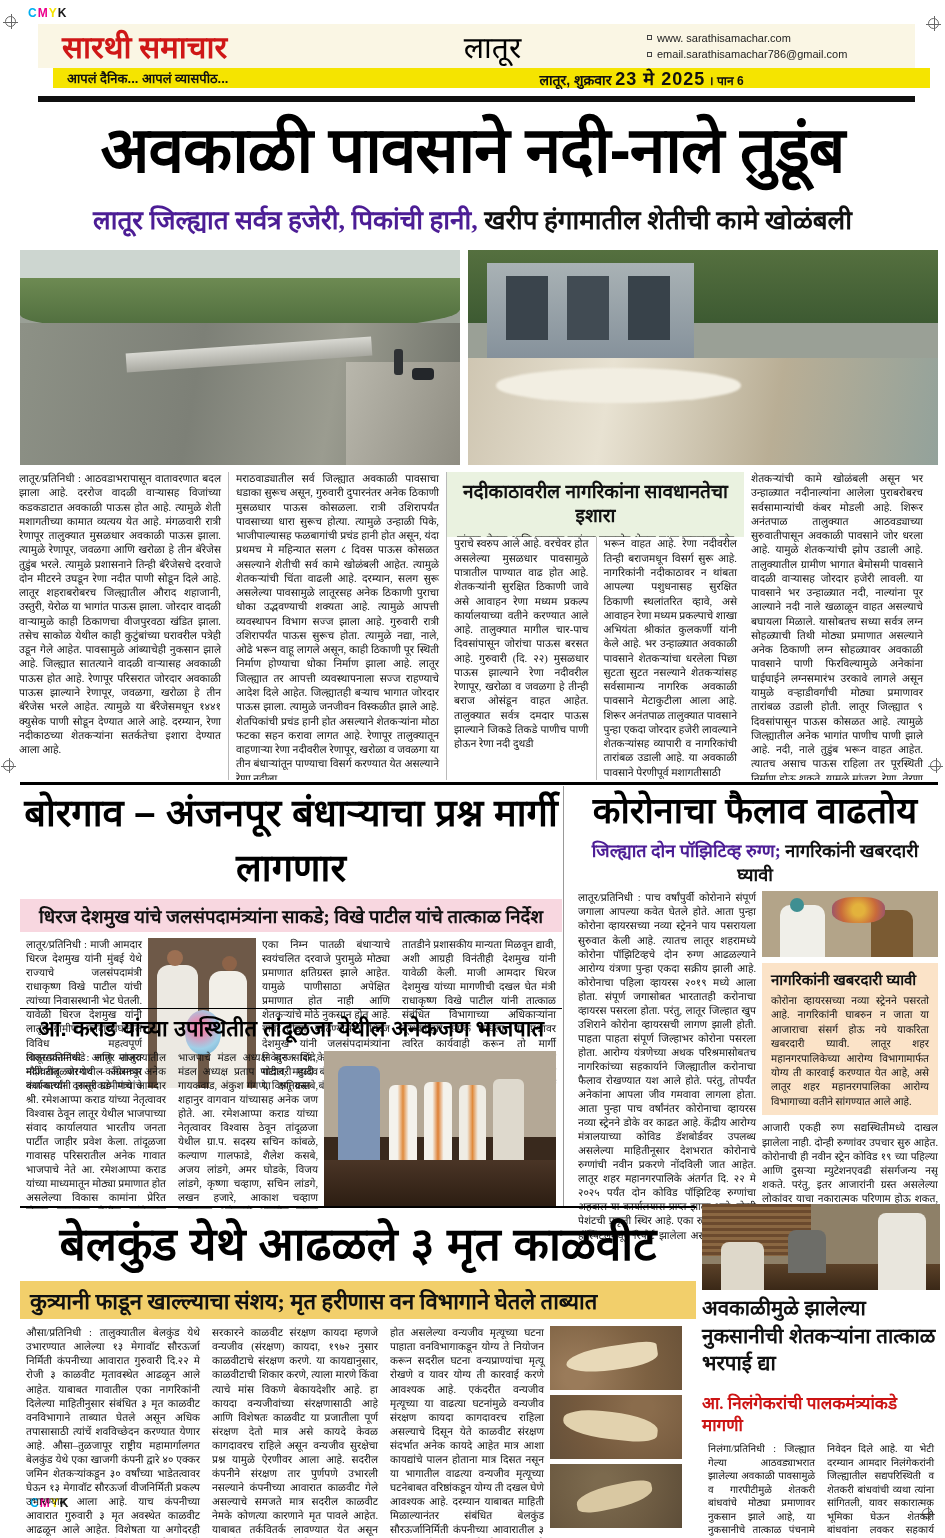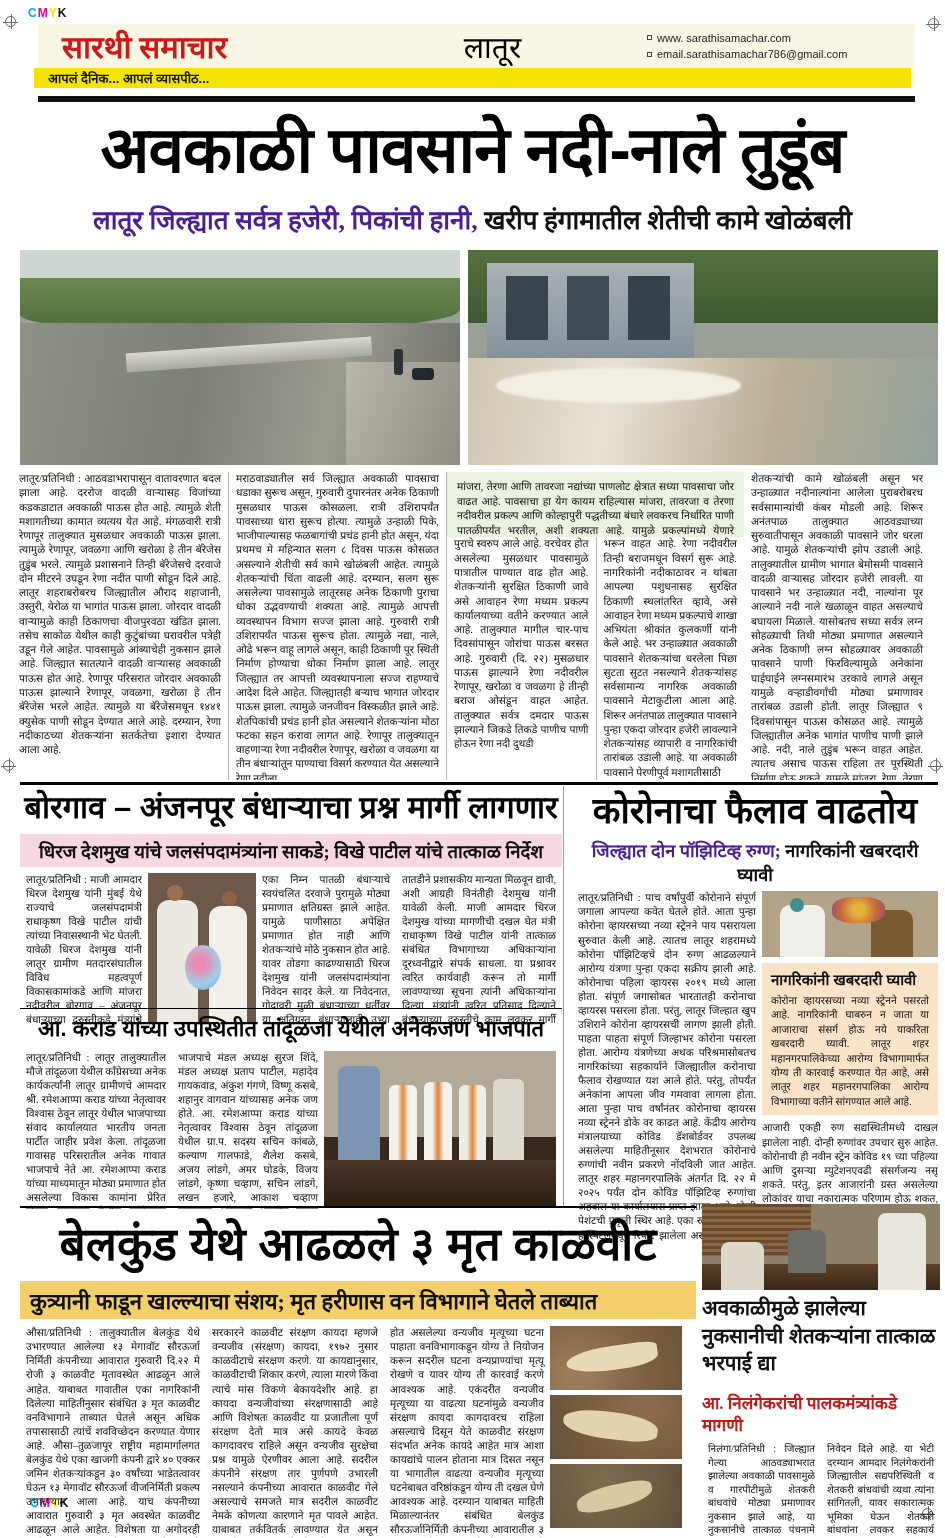--- a/index.html
+++ b/index.html
@@ -19,21 +19,21 @@
   .masthead{position:absolute;left:38px;top:24px;width:877px;height:44px;background:#faf6e4;
             display:flex;align-items:center;}
   .brand{width:300px;font-size:31px;font-weight:bold;color:#cf1717;padding-left:24px;
          font-family:"Liberation Serif",serif;}
   .edition{flex:1;text-align:center;font-size:30px;font-weight:normal;color:#000;
            font-family:"Liberation Sans",sans-serif;}
   .contacts{width:268px;font:11px "Liberation Sans",sans-serif;color:#222;line-height:1.5;padding-right:8px;}
   .contacts .row{display:flex;align-items:center;gap:5px;}
   .sq{display:inline-block;width:5px;height:5px;border:1px solid #444;}
 
-  .tagbar{position:absolute;left:34px;top:68px;width:877px;height:20px;background:#f5e400;
+  .tagbar{position:absolute;left:53px;top:68px;width:877px;height:20px;background:#f5e400;
           display:flex;align-items:center;font-family:"Liberation Sans",sans-serif;}
   .tagline{width:300px;padding-left:14px;font-size:13px;font-weight:bold;}
   .dateline{flex:1;text-align:center;font-size:14px;font-weight:bold;}
   .dateline .date{font-size:18px;font-family:"Liberation Sans",sans-serif;letter-spacing:1px;}
   .dateline .pg{font-size:12px;}
   .rule-heavy{position:absolute;left:38px;top:96px;width:877px;height:6px;background:#101010;}
 
   
   .lead-headline{position:absolute;left:0;top:104px;width:945px;margin:0;text-align:center;
                  font:900 64px/1.45 "Liberation Sans",sans-serif;color:#000;letter-spacing:-1px;}
@@ -62,21 +62,21 @@
   .rule2{position:absolute;left:20px;top:782px;width:918px;height:3px;background:#000;}
 
   
   .sec-head{margin:0;text-align:center;font-family:"Liberation Sans",sans-serif;color:#000;}
   .subbar{text-align:center;font-weight:bold;font-family:"Liberation Serif",serif;}
   .body-cols{display:flex;}
   .bcol{font-size:10.4px;line-height:1.35;text-align:justify;overflow:hidden;padding:0 6px;}
 
   
   .borgaon{position:absolute;left:20px;top:786px;width:542px;}
-  .borgaon .sec-head{font-size:31px;font-weight:900;line-height:1.45;}
+  .borgaon .sec-head{font-size:38px;font-weight:900;line-height:1.45;}
   .borgaon .subbar{background:#f8d7e0;font-size:18.5px;padding:4px 2px;margin-top:3px;}
   .borgaon .body-cols{margin-top:6px;height:152px;}
   .borgaon .bcol{width:128px;}
   .ph-borgaon{position:relative;width:108px;height:150px;flex:none;}
   .borgaon .b3{width:140px;} .borgaon .b4{width:166px;}
 
   
   .vrule{position:absolute;left:563px;top:786px;width:1px;height:420px;background:#999;}
   .corona{position:absolute;left:572px;top:786px;width:366px;}
   .corona .sec-head{font-size:36px;font-weight:900;line-height:1.4;}
@@ -136,20 +136,25 @@
           <span data-name="website-link">www. sarathisamachar.com</span>
         </div>
       <div class="row" data-name="email-row">
           <span class="sq" data-name="bullet-square-icon"></span>
           <span data-name="email-link">email.sarathisamachar786@gmail.com</span>
         </div>
     </div>
   </div>
   <div class="tagbar" data-name="tagline-bar">
     <div class="tagline" data-name="tagline">आपलं दैनिक... आपलं व्यासपीठ...</div>
+    <div class="dateline" data-name="dateline">
+      <span data-name="dateline-city">लातूर, शुक्रवार</span>
+      <span class="date" data-name="dateline-date">23 मे 2025</span>
+      <span class="pg" data-name="dateline-page-number">। पान 6</span>
+    </div>
   </div>
   <div class="rule-heavy" data-name="masthead-rule"></div>
 
   <h1 class="lead-headline" data-name="lead-headline">अवकाळी पावसाने नदी-नाले तुडूंब</h1>
   <div class="lead-subhead" data-name="lead-subhead">
     <span class="red" data-name="lead-subhead-red">लातूर जिल्ह्यात सर्वत्र हजेरी, पिकांची हानी,</span><span data-name="lead-subhead-black"> खरीप हंगामातील शेतीची कामे खोळंबली</span>
   </div>
 
   <div class="photo ph-flood" data-name="flood-river-photo">
     <div class="layer" data-name="photo-sky" style="left:0;top:0;width:100%;height:14%;background:#cdd6d0;"></div>
@@ -169,20 +174,21 @@
     <div class="layer" data-name="photo-dam-gate" style="left:34%;top:12%;width:9%;height:30%;background:#38424a;"></div>
     <div class="layer" data-name="photo-spillway-water" style="left:0;top:50%;width:100%;height:50%;background:linear-gradient(100deg,#cfc6b2 0%,#e8e2d2 30%,#b9ae95 65%,#93a29b 100%);"></div>
     <div class="layer" data-name="photo-foam" style="left:6%;top:55%;width:52%;height:16%;background:#f2eee2;border-radius:50%;filter:blur(1px);"></div>
   </div>
 
   <div class="lead-body" data-name="lead-article-body">
     <div class="lcol c1" data-name="lead-column-1">लातूर/प्रतिनिधी : आठवडाभरापासून वातावरणात बदल झाला आहे. दररोज वादळी वाऱ्यासह विजांच्या कडकडाटात अवकाळी पाऊस होत आहे. त्यामुळे शेती मशागतीच्या कामात व्यत्यय येत आहे. मंगळवारी रात्री रेणापूर तालुक्यात मुसळधार अवकाळी पाऊस झाला. त्यामुळे रेणापूर, जवळगा आणि खरोळा हे तीन बॅरेजेस तुडुंब भरले. त्यामुळे प्रशासनाने तिन्ही बॅरेजेसचे दरवाजे दोन मीटरने उघडून रेणा नदीत पाणी सोडून दिले आहे. लातूर शहराबरोबरच जिल्ह्यातील औराद शहाजानी, उस्तुरी, येरोळ या भागांत पाऊस झाला. जोरदार वादळी वाऱ्यामुळे काही ठिकाणचा वीजपुरवठा खंडित झाला. तसेच साकोळ येथील काही कुटुंबांच्या घरावरील पत्रेही उडून गेले आहेत. पावसामुळे आंब्याचेही नुकसान झाले आहे. जिल्ह्यात सातत्याने वादळी वाऱ्यासह अवकाळी पाऊस होत आहे. रेणापूर परिसरात जोरदार अवकाळी पाऊस झाल्याने रेणापूर, जवळगा, खरोळा हे तीन बॅरेजेस भरले आहेत. त्यामुळे या बॅरेजेसमधून १४४१ क्युसेक पाणी सोडून देण्यात आले आहे. दरम्यान, रेणा नदीकाठच्या शेतकऱ्यांना सतर्कतेचा इशारा देण्यात आला आहे.</div>
     <div class="lcol c2" data-name="lead-column-2">मराठवाड्यातील सर्व जिल्ह्यात अवकाळी पावसाचा धडाका सुरूच असून, गुरुवारी दुपारनंतर अनेक ठिकाणी मुसळधार पाऊस कोसळला. रात्री उशिरापर्यंत पावसाच्या धारा सुरूच होत्या. त्यामुळे उन्हाळी पिके, भाजीपाल्यासह फळबागांची प्रचंड हानी होत असून, यंदा प्रथमच मे महिन्यात सलग ८ दिवस पाऊस कोसळत असल्याने शेतीची सर्व कामे खोळंबली आहेत. त्यामुळे शेतकऱ्यांची चिंता वाढली आहे. दरम्यान, सलग सुरू असलेल्या पावसामुळे लातूरसह अनेक ठिकाणी पुराचा धोका उद्भवण्याची शक्यता आहे. त्यामुळे आपत्ती व्यवस्थापन विभाग सज्ज झाला आहे. गुरुवारी रात्री उशिरापर्यंत पाऊस सुरूच होता. त्यामुळे नद्या, नाले, ओढे भरून वाहू लागले असून, काही ठिकाणी पूर स्थिती निर्माण होण्याचा धोका निर्माण झाला आहे. लातूर जिल्ह्यात तर आपत्ती व्यवस्थापनाला सज्ज राहण्याचे आदेश दिले आहेत. जिल्ह्यातही बऱ्याच भागात जोरदार पाऊस झाला. त्यामुळे जनजीवन विस्कळीत झाले आहे. शेतपिकांची प्रचंड हानी होत असल्याने शेतकऱ्यांना मोठा फटका सहन करावा लागत आहे. रेणापूर तालुक्यातून वाहणाऱ्या रेणा नदीवरील रेणापूर, खरोळा व जवळगा या तीन बंधाऱ्यांतून पाण्याचा विसर्ग करण्यात येत असल्याने रेणा नदीला</div>
     <div class="lead-mid" data-name="lead-middle-band">
       <div class="advisory" data-name="river-advisory-box">
+        <h3 data-name="advisory-title">नदीकाठावरील नागरिकांना सावधानतेचा इशारा</h3>
         <p data-name="advisory-body">मांजरा, तेरणा आणि तावरजा नद्यांच्या पाणलोट क्षेत्रात सध्या पावसाचा जोर वाढत आहे. पावसाचा हा येग कायम राहिल्यास मांजरा, तावरजा व तेरणा नदीवरील प्रकल्प आणि कोल्हापुरी पद्धतीच्या बंधारे लवकरच निर्धारित पाणी पातळीपर्यंत भरतील, अशी शक्यता आहे. यामुळे प्रकल्पांमध्ये येणारे अतिरिक्त पाणी मांजरा, तेरणा आणि तावरजा नद्यांमार्फत सोडावे लागेल. या पार्श्वभूमीवर मांजरा, तेरणा आणि तावरजा नदीकाठावरील शेतकरी तसेच नदीकाठी वस्ती करणाऱ्या नागरिकांना सावधानतेचा इशारा देण्यात आला आहे. नागरिकांनी नदीकाठच्या भागात अनावश्यक प्रवेश टाळावा, तसेच आवश्यक खबरदारी घ्यावी, असे आवाहन जिल्हा प्रशासनाने केले आहे.</p>
       </div>
       <div class="mid-cols" data-name="lead-mid-columns">
         <div class="lcol" data-name="lead-column-3">पुराचे स्वरुप आले आहे. वरचेवर होत असलेल्या मुसळधार पावसामुळे पात्रातील पाण्यात वाढ होत आहे. शेतकऱ्यांनी सुरक्षित ठिकाणी जावे असे आवाहन रेणा मध्यम प्रकल्प कार्यालयाच्या वतीने करण्यात आले आहे. तालुक्यात मागील चार-पाच दिवसांपासून जोरांचा पाऊस बरसत आहे. गुरुवारी (दि. २२) मुसळधार पाऊस झाल्याने रेणा नदीवरील रेणापूर, खरोळा व जवळगा हे तीन्ही बराज ओसंडून वाहत आहेत. तालुक्यात सर्वत्र दमदार पाऊस झाल्याने जिकडे तिकडे पाणीच पाणी होऊन रेणा नदी दुथडी</div>
         <div class="lcol" data-name="lead-column-4">भरून वाहत आहे. रेणा नदीवरील तिन्ही बराजमधून विसर्ग सुरू आहे. नागरिकांनी नदीकाठावर न थांबता आपल्या पशुधनासह सुरक्षित ठिकाणी स्थलांतरित व्हावे, असे आवाहन रेणा मध्यम प्रकल्पाचे शाखा अभियंता श्रीकांत कुलकर्णी यांनी केले आहे. भर उन्हाळ्यात अवकाळी पावसाने शेतकऱ्यांचा धरलेला पिछा सुटता सुटत नसल्याने शेतकऱ्यांसह सर्वसामान्य नागरिक अवकाळी पावसाने मेटाकुटीला आला आहे. शिरूर अनंतपाळ तालुक्यात पावसाने पुन्हा एकदा जोरदार हजेरी लावल्याने शेतकऱ्यांसह व्यापारी व नागरिकांची तारांबळ उडाली आहे. या अवकाळी पावसाने पेरणीपूर्व मशागतीसाठी</div>
       </div>
     </div>
     <div class="lcol c5" data-name="lead-column-5">शेतकऱ्यांची कामे खोळंबली असून भर उन्हाळ्यात नदीनाल्यांना आलेला पुराबरोबरच सर्वसामान्यांची कंबर मोडली आहे. शिरूर अनंतपाळ तालुक्यात आठवड्याच्या सुरुवातीपासून अवकाळी पावसाने जोर धरला आहे. यामुळे शेतकऱ्यांची झोप उडाली आहे. तालुक्यातील ग्रामीण भागात बेमोसमी पावसाने वादळी वाऱ्यासह जोरदार हजेरी लावली. या पावसाने भर उन्हाळ्यात नदी, नाल्यांना पूर आल्याने नदी नाले खळाळून वाहत असल्याचे बघायला मिळाले. यासोबतच सध्या सर्वत्र लग्न सोहळ्याची तिथी मोठ्या प्रमाणात असल्याने अनेक ठिकाणी लग्न सोहळ्यावर अवकाळी पावसाने पाणी फिरविल्यामुळे अनेकांना घाईघाईने लग्नसमारंभ उरकावे लागले असून यामुळे वऱ्हाडीवर्गांची मोठ्या प्रमाणावर तारांबळ उडाली होती. लातूर जिल्ह्यात ९ दिवसांपासून पाऊस कोसळत आहे. त्यामुळे जिल्ह्यातील अनेक भागांत पाणीच पाणी झाले आहे. नदी, नाले तुडुंब भरून वाहत आहेत. त्यातच असाच पाऊस राहिला तर पूरस्थिती निर्माण होऊ शकते. यामुळे मांजरा, रेणा, तेरणा आणि तावरजा या नदीकाठच्या गावांना सतर्कतेचा इशारा देण्यात आला आहे. संभाव्य आपत्ती लक्षात घेऊन जिल्हा आपत्ती व्यवस्थापन विभागही सज्ज झाला आहे.</div>
   </div>
   <div class="rule2" data-name="section-divider-rule"></div>

